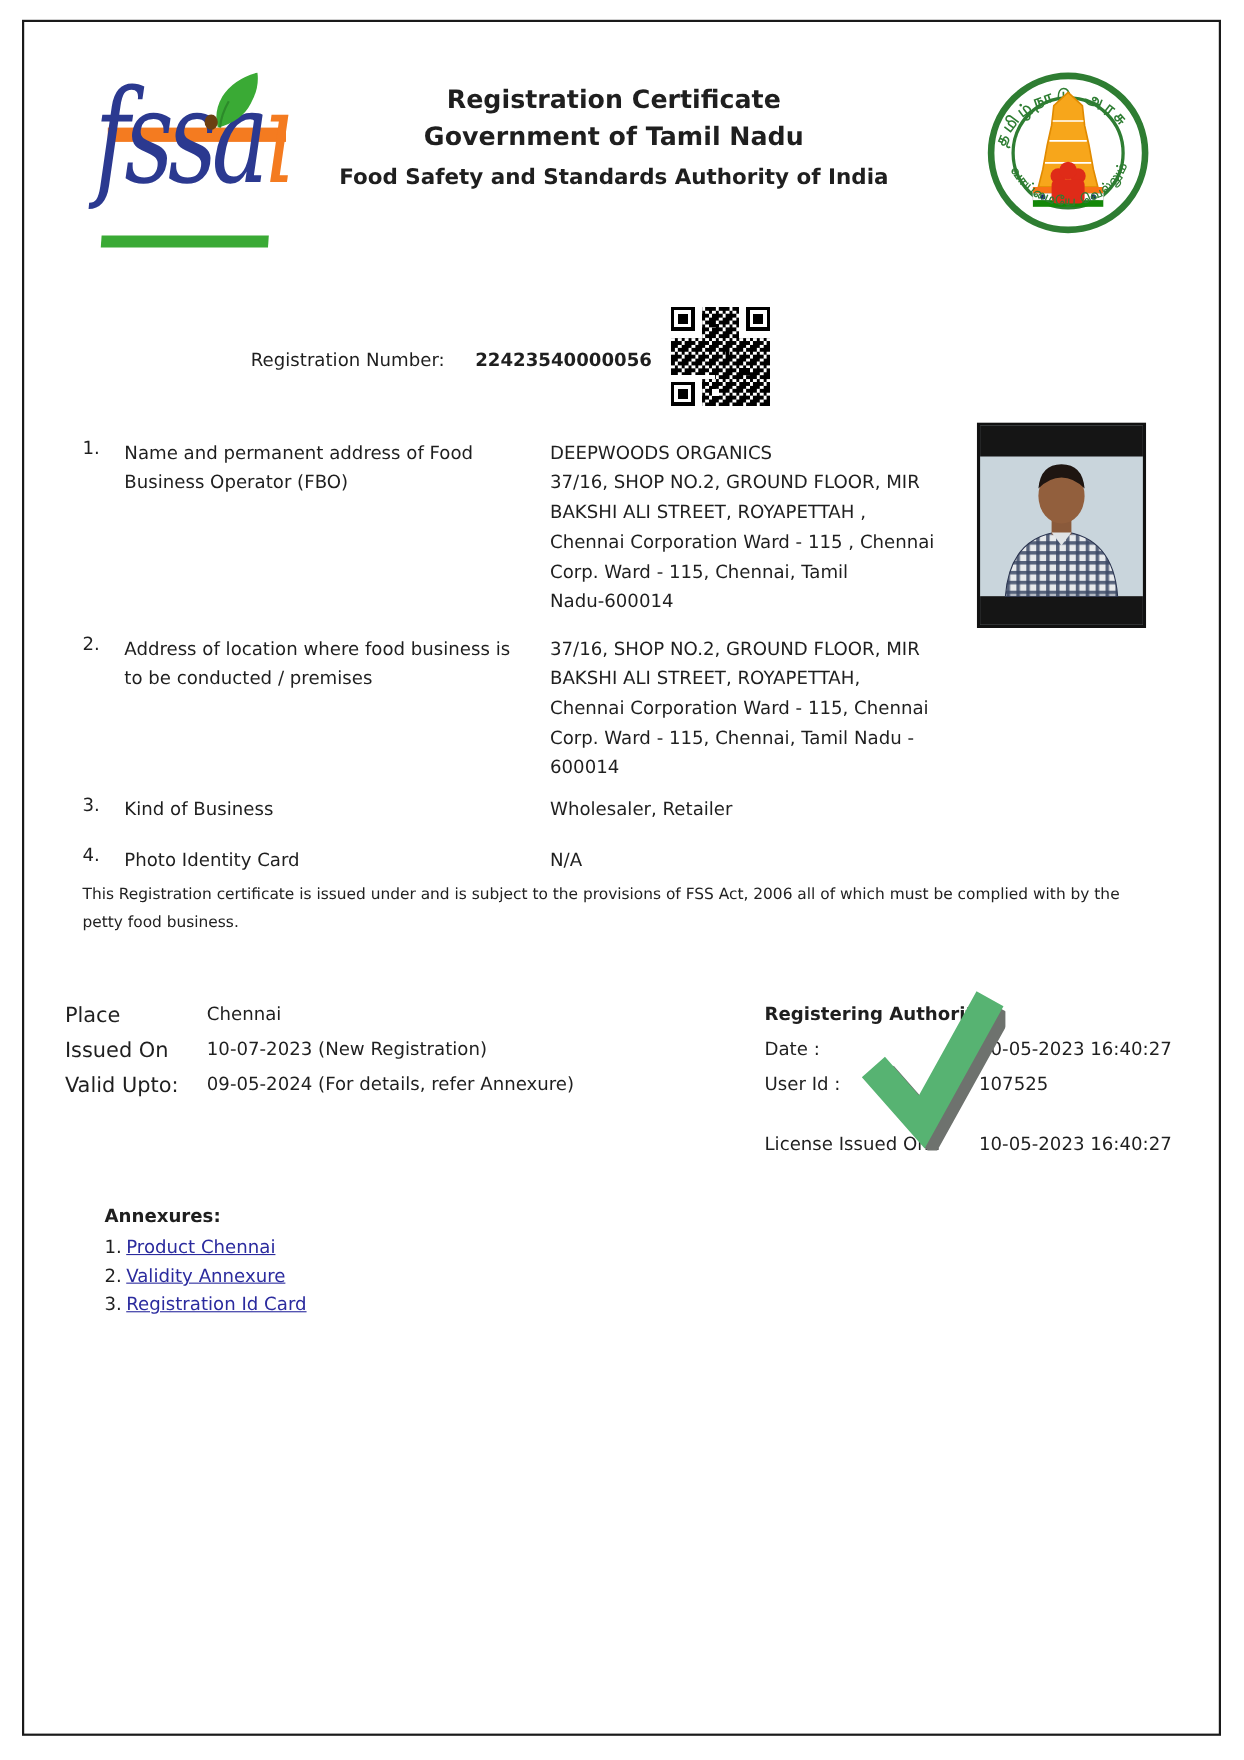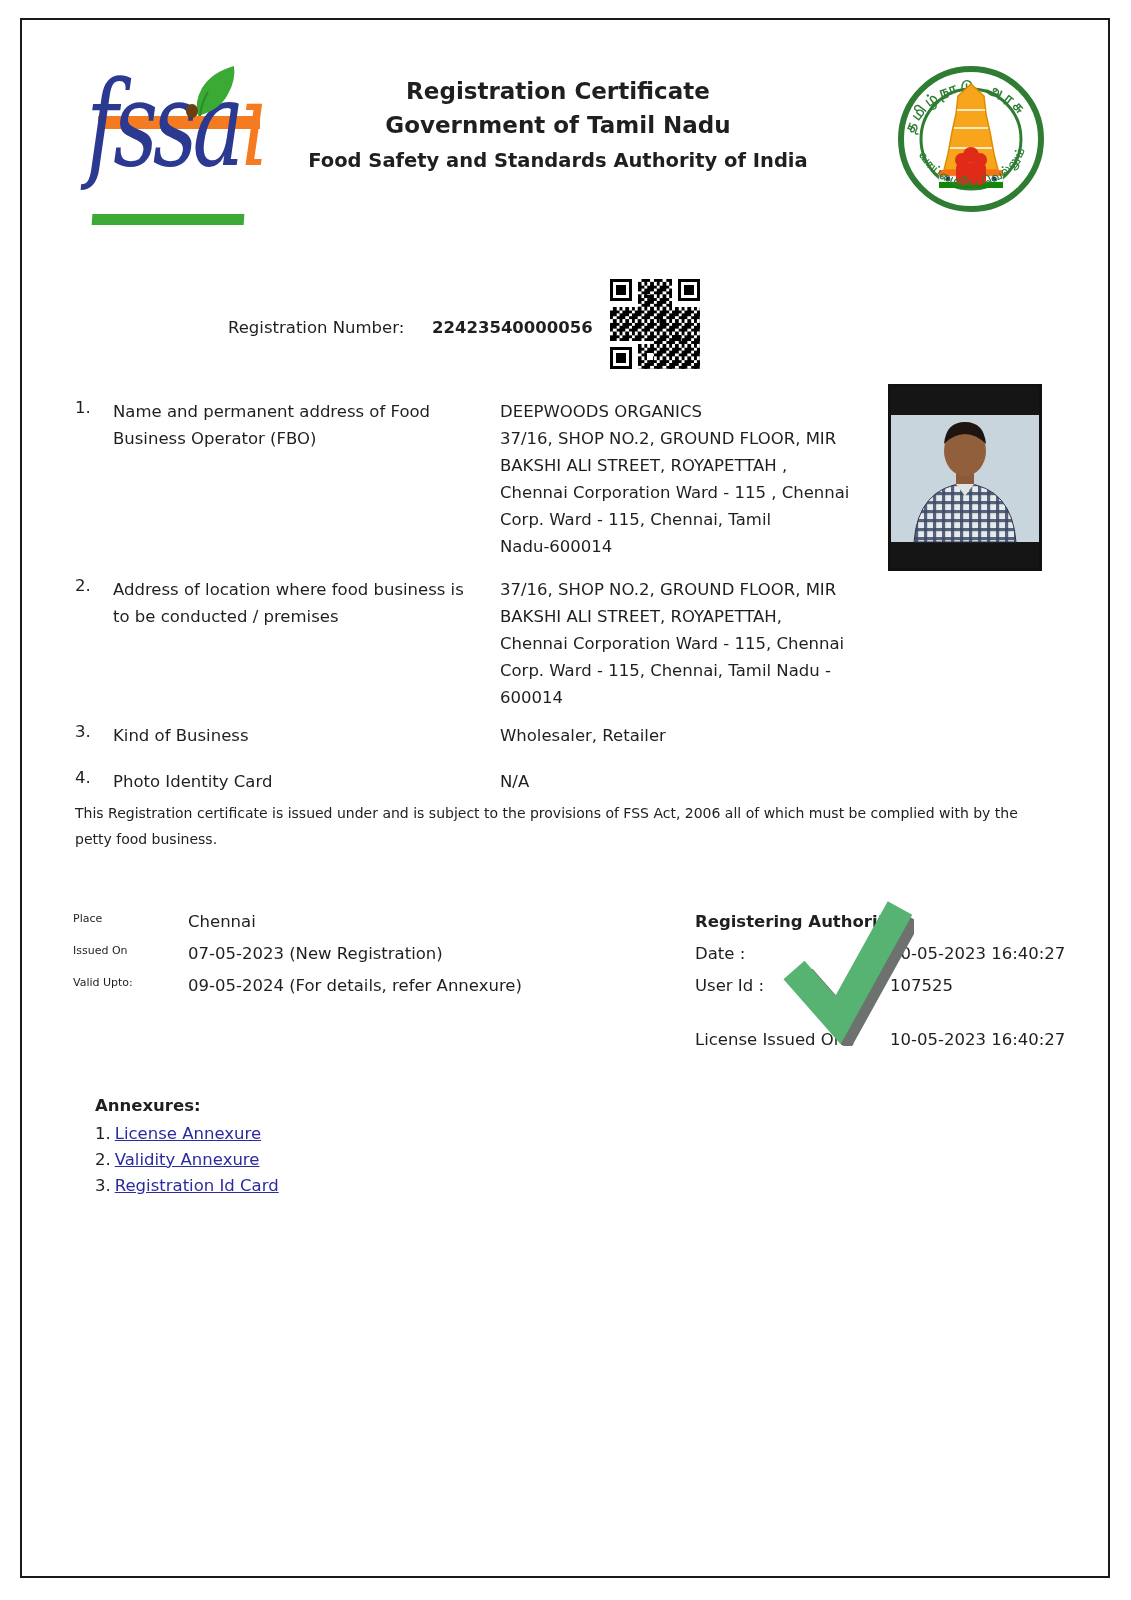--- a/index.html
+++ b/index.html
@@ -47,21 +47,21 @@
   .d-no{position:absolute;left:75px;top:0;font-size:16.5px;}
   .d-label{position:absolute;left:113px;top:0;width:365px;font-size:16.5px;line-height:27px;}
   .d-value{position:absolute;left:500px;top:0;width:390px;font-size:16.5px;line-height:27px;white-space:pre-line;}
   .row1{top:398px;} .row2{top:576px;} .row3{top:722px;} .row4{top:768px;}
 
   .photo{left:888px;top:384px;width:154px;height:187px;}
 
   .notice{left:75px;top:800px;width:945px;font-size:14px;line-height:26px;color:#222;}
 
   
-  .iss-label{position:absolute;left:73px;font-size:11px;}
+  .iss-label{position:absolute;left:59px;font-size:19px;}
   .iss-value{position:absolute;left:188px;font-size:16.5px;}
   .y1{top:912px;} .y2{top:944px;} .y3{top:976px;}
   .auth-title{left:695px;top:912px;font-size:16.5px;font-weight:700;}
   .auth-label{position:absolute;left:695px;font-size:16.5px;}
   .auth-value{position:absolute;left:890px;font-size:16.5px;}
   .y4{top:1030px;}
   .check{left:778px;top:894px;width:136px;height:152px;z-index:3;}
 
   
   .annex-title{left:95px;top:1096px;font-size:16.5px;font-weight:700;}
@@ -209,39 +209,39 @@
   <path d="M68 100 L77 112 L86 100 Z" fill="#dfe3e6"></path>
   <ellipse cx="77" cy="67" rx="21" ry="25" fill="#925f3d"></ellipse>
   <path d="M56 60 Q58 38 77 38 Q96 38 98 60 Q88 50 77 50 Q66 50 56 60 Z" fill="#1e1511"></path>
 </svg>
 
 <div class="abs notice">This Registration certificate is issued under and is subject to the provisions of FSS Act, 2006 all of which must be complied with by the petty food business.</div>
 
 <span class="iss-label y1">Place</span>
 <span class="iss-value y1">Chennai</span>
 <span class="iss-label y2">Issued On</span>
-<span class="iss-value y2">07-05-2023 (New Registration)</span>
+<span class="iss-value y2">10-07-2023 (New Registration)</span>
 <span class="iss-label y3">Valid Upto:</span>
 <span class="iss-value y3">09-05-2024 (For details, refer Annexure)</span>
 
 <div class="abs auth-title">Registering Authority</div>
 <span class="auth-label y2">Date :</span>
 <span class="auth-value y2">10-05-2023 16:40:27</span>
 <span class="auth-label y3">User Id :</span>
 <span class="auth-value y3">107525</span>
 <span class="auth-label y4">License Issued On :</span>
 <span class="auth-value y4">10-05-2023 16:40:27</span>
 
 <svg class="abs check" viewBox="0 0 136 152">
   <path d="M16 76 L60 126 L122 14" fill="none" stroke="#6e726e" stroke-width="28" stroke-linejoin="miter" transform="translate(8,8)"></path>
   <path d="M16 76 L60 126 L122 14" fill="none" stroke="#57b372" stroke-width="28" stroke-linejoin="miter"></path>
 </svg>
 
 <div class="abs annex-title">Annexures:</div>
 <div class="annex-item a1">
-  <span class="annex-no">1.</span><a href="#">License Annexure</a>
+  <span class="annex-no">1.</span><a href="#">Product Chennai</a>
 </div>
 <div class="annex-item a2">
   <span class="annex-no">2.</span><a href="#">Validity Annexure</a>
 </div>
 <div class="annex-item a3">
   <span class="annex-no">3.</span><a href="#">Registration Id Card</a>
 </div>
 
 </body></html>

